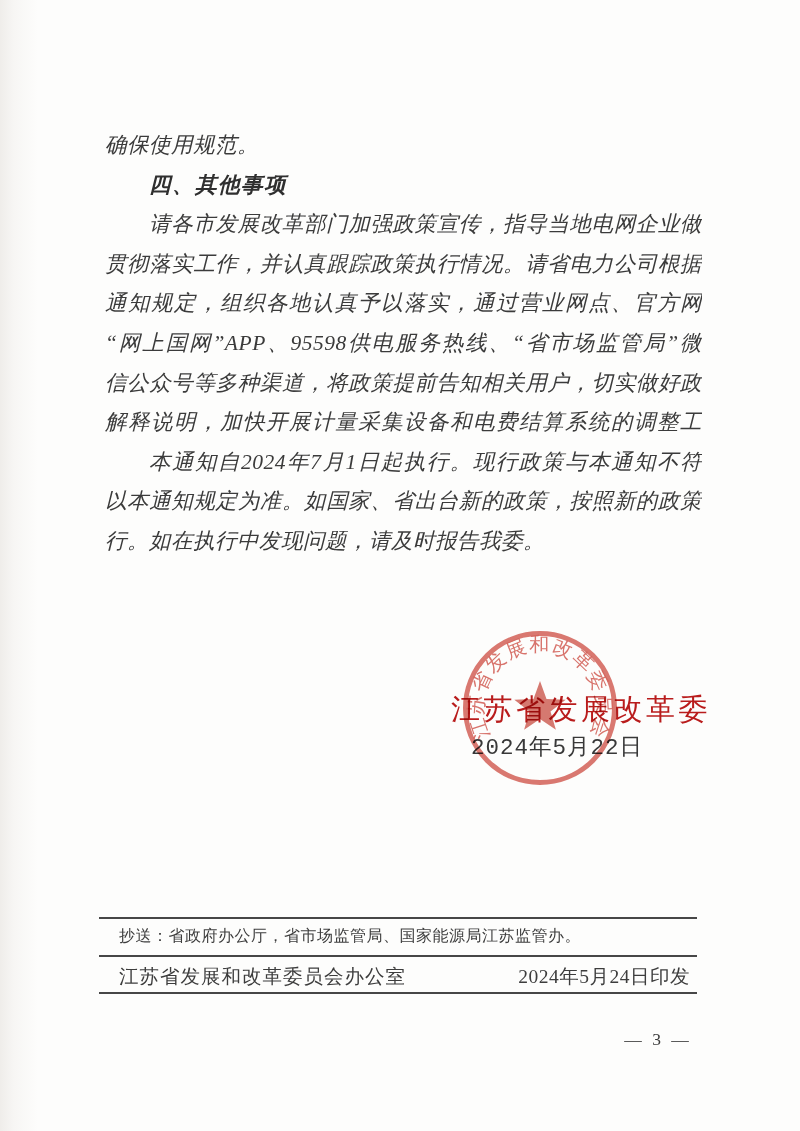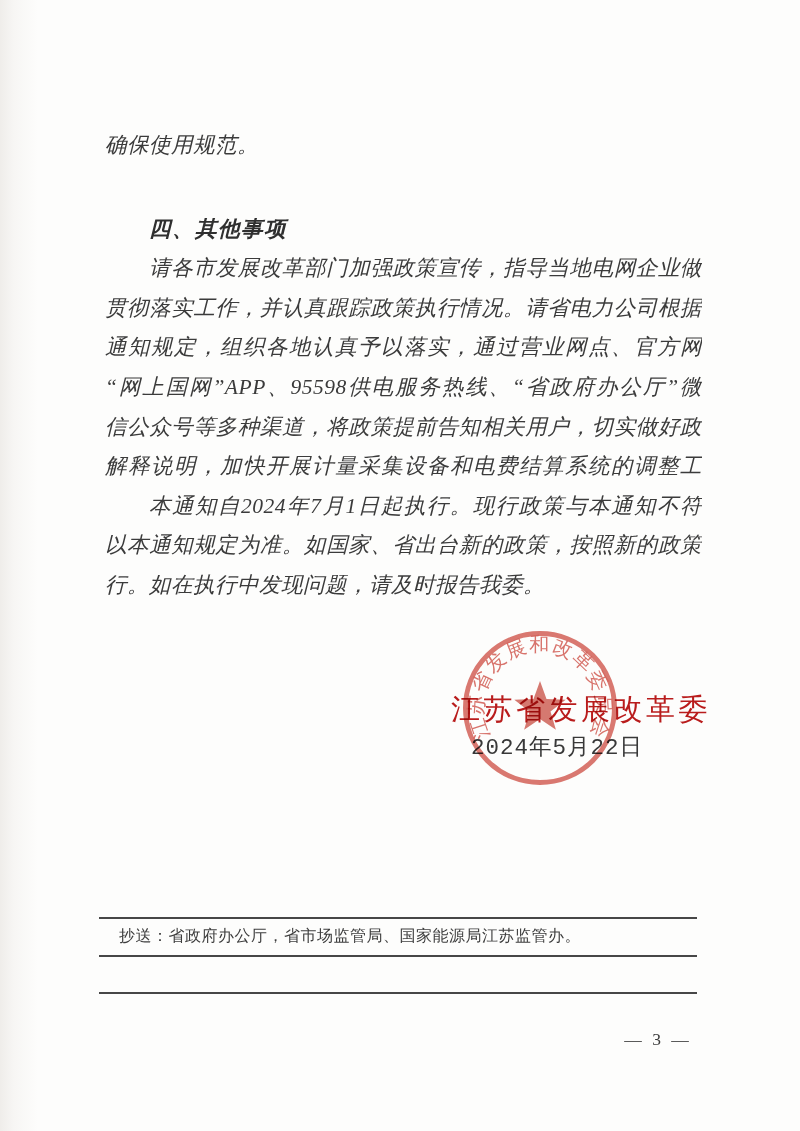--- a/index.html
+++ b/index.html
@@ -22,21 +22,21 @@
     position:absolute;left:105px;top:126px;width:597px;
     font-size:21.5px;line-height:39.6px;
     letter-spacing:0.5px;
     font-style:italic;
   }
   .line{height:39.6px;white-space:nowrap;}
   .just{white-space:normal;text-align:justify;text-align-last:justify;overflow:hidden;}
   .indent{text-indent:44px;}
   .heading{
     font-family:"Liberation Sans","DejaVu Sans",sans-serif;
-    font-weight:700;color:#2f2f2f;letter-spacing:1.5px;margin-top:44px;
+    font-weight:700;color:#2f2f2f;letter-spacing:1.5px;
   }
   
   .sig-agency{
     position:absolute;left:451px;top:690px;
     font-size:29px;letter-spacing:3.5px;white-space:nowrap;color:#b91c1c;
   }
   .sig-date{
     position:absolute;left:471px;top:731px;
     font-size:22.5px;letter-spacing:1px;white-space:nowrap;color:#383838;font-family:Liberation Mono, monospace;
   }
@@ -74,21 +74,21 @@
 <div class="page">
 
   <div class="edge-shading"></div>
 
   <div class="body-text">
     <div class="line">确保使用规范。</div>
     <div class="line heading indent">四、其他事项</div>
     <div class="line just indent">请各市发展改革部门加强政策宣传，指导当地电网企业做好</div>
     <div class="line just">贯彻落实工作，并认真跟踪政策执行情况。请省电力公司根据本</div>
     <div class="line just">通知规定，组织各地认真予以落实，通过营业网点、官方网站、</div>
-    <div class="line just">“网上国网”APP、95598供电服务热线、“省政府办公厅”微</div>
+    <div class="line just">“网上国网”APP、95598供电服务热线、“省市场监管局”微</div>
     <div class="line just">信公众号等多种渠道，将政策提前告知相关用户，切实做好政策</div>
     <div class="line just">解释说明，加快开展计量采集设备和电费结算系统的调整工作，</div>
     <div class="line just indent">本通知自2024年7月1日起执行。现行政策与本通知不符的，</div>
     <div class="line just">以本通知规定为准。如国家、省出台新的政策，按照新的政策执</div>
     <div class="line">行。如在执行中发现问题，请及时报告我委。</div>
   </div>
 
   <div class="sig-agency">江苏省发展改革委</div>
   <div class="sig-date">2024年5月22日</div>
 
@@ -99,17 +99,21 @@
       <path id="sealArc" d="M 26.4 99.5 A 57 57 0 1 1 133.6 99.5" fill="none"></path>
     </defs>
     <text font-size="20" fill="#cc4338" fill-opacity="0.9" font-family="Liberation Serif, DejaVu Serif, serif" letter-spacing="1.5">
       <textPath href="#sealArc" startOffset="50%" text-anchor="middle">江苏省发展和改革委员会</textPath>
     </text>
   </svg>
 
   <div class="rule rule-1"></div>
   <div class="footer-cc">抄送：省政府办公厅，省市场监管局、国家能源局江苏监管办。</div>
   <div class="rule rule-2"></div>
+  <div class="footer-row">
+    <span class="issuer">江苏省发展和改革委员会办公室</span>
+    <span class="print-date">2024年5月24日印发</span>
+  </div>
   <div class="rule rule-3"></div>
 
   <div class="page-num">— 3 —</div>
 
 </div>
 
 </body></html>

